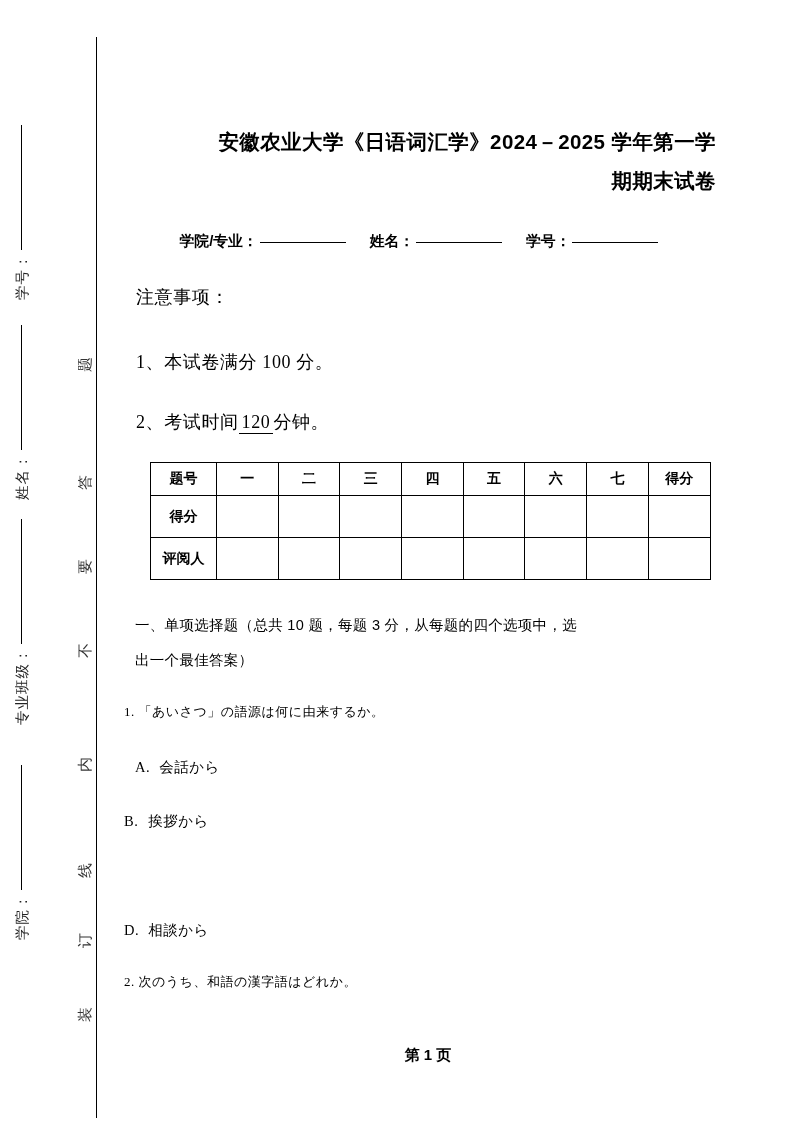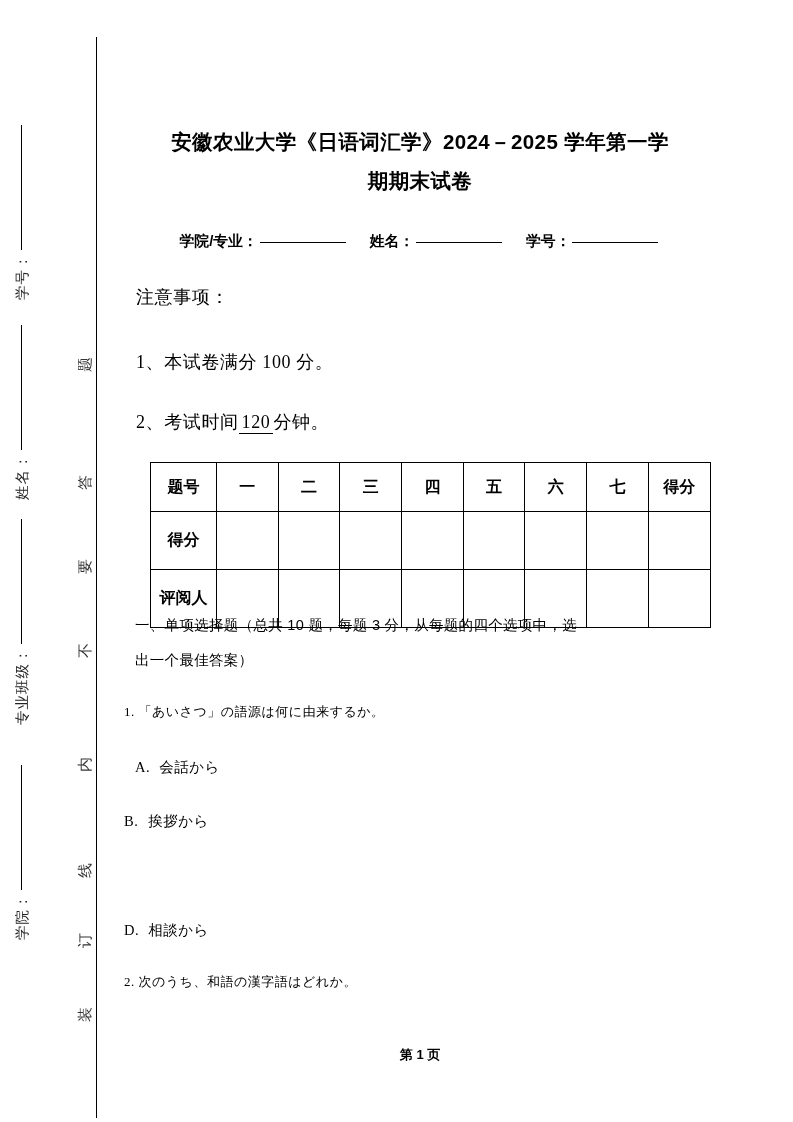--- a/index.html
+++ b/index.html
@@ -79,21 +79,21 @@
     top: 0;
     width: 600px;
     height: 1122px;
   }
 
   #exam-title {
     position: absolute;
     left: 0;
     top: 122px;
     width: 592px;
-    text-align: center;
+    text-align: right;
     font-size: 20.5px;
     font-weight: bold;
     line-height: 39px;
     letter-spacing: 0.4px;
     font-family: "Liberation Sans", "DejaVu Sans", sans-serif;
   }
 
   #student-fields {
     position: absolute;
     left: 0;
@@ -137,24 +137,24 @@
     position: absolute;
     left: 26px;
     top: 462px;
     width: 560px;
     border-collapse: collapse;
     table-layout: fixed;
   }
   #score-table td {
     border: 1px solid #000000;
     text-align: center;
-    font-size: 16px;
+    font-size: 14px;
     font-weight: bold;
     font-family: "Liberation Sans", "DejaVu Sans", sans-serif;
-    padding: 8px;
+    padding: 0;
   }
   #score-table tr.header-row td { height: 32px; }
   #score-table tr.data-row td { height: 41px; }
   #score-table col.first-col { width: 66px; }
   #score-table col.body-col  { width: 61.7px; }
 
   
   .q-block { position: absolute; left: 0; width: 586px; }
 
   #section-heading {
@@ -180,25 +180,25 @@
 
   #q1-stem { top: 703px; }
   #q1-optA { top: 758px; margin-left: 11px; }
   #q1-optB { top: 812px; }
   #q1-optC { top: 867px; }
   #q1-optD { top: 921px; }
   #q2-stem { top: 973px; }
 
   #page-footer {
     position: absolute;
-    left: 0;
+    left: 8px;
     top: 1046px;
     width: 592px;
     text-align: center;
-    font-size: 13px;
+    font-size: 15px;
     font-weight: bold;
     font-family: "Liberation Sans", "DejaVu Sans", sans-serif;
   }
 </style>
 </head>
 <body>
 
 <div id="binding-margin">
 
   <div id="binding-divider-line"></div>

